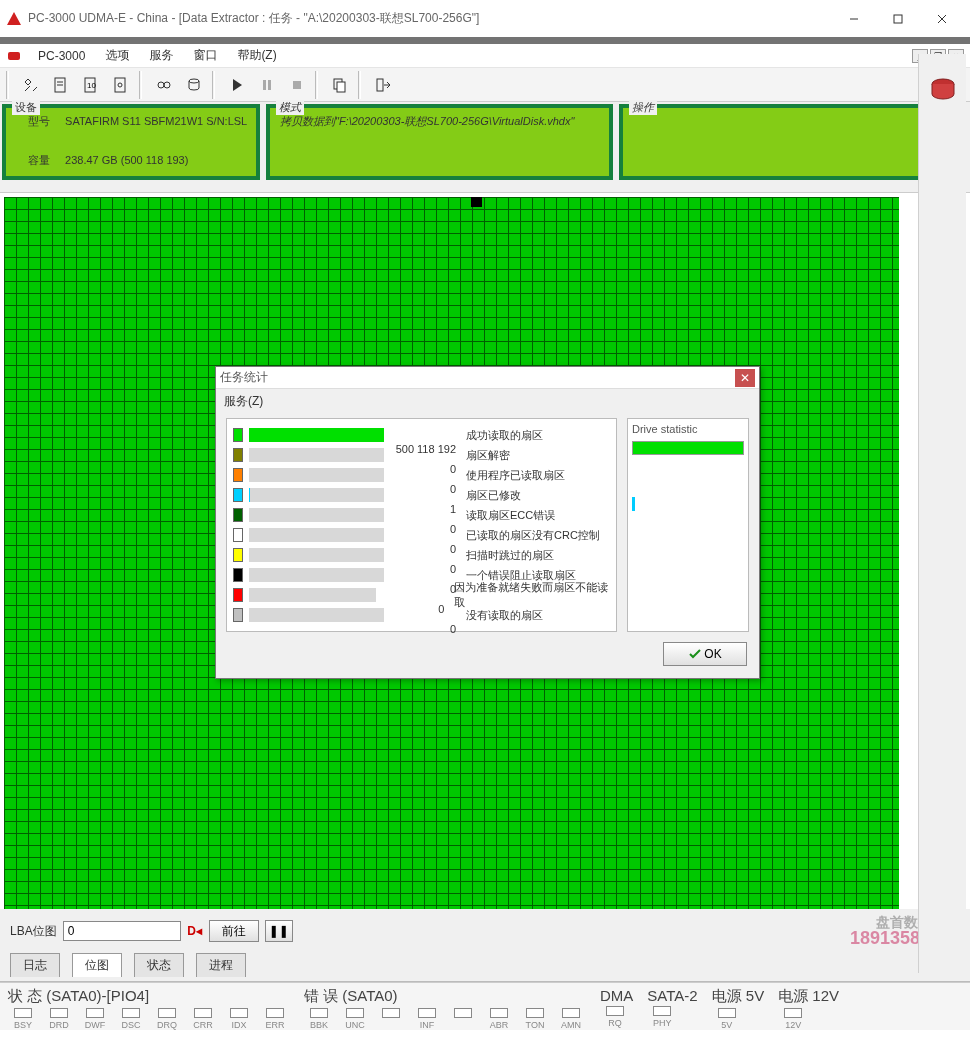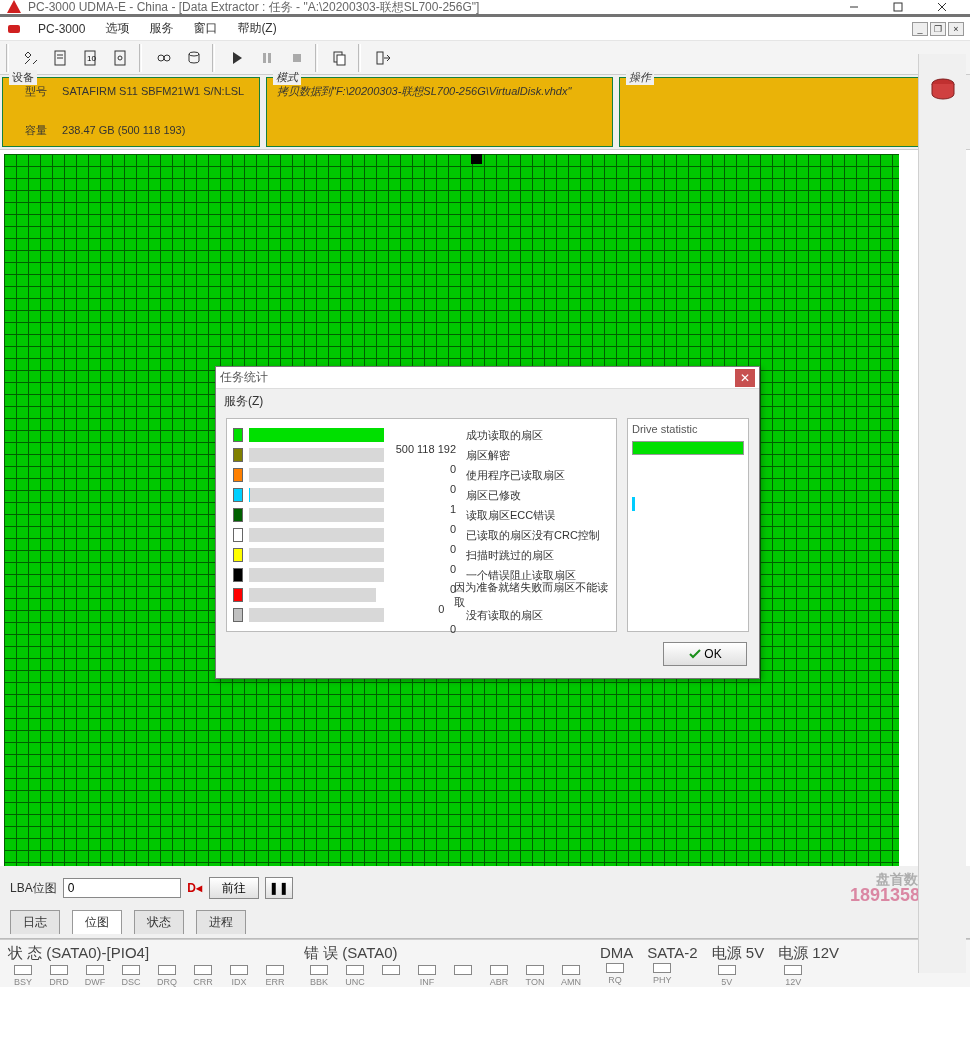--- a/index.html
+++ b/index.html
@@ -1,19 +1,19 @@
 <!DOCTYPE html>
 <html><head>
 <meta charset="utf-8">
 <style>
 * { box-sizing: border-box; margin: 0; padding: 0; font-family: "Microsoft YaHei", Tahoma, Arial, sans-serif; }
 body { width: 970px; height: 1045px; background: #fff; overflow: hidden; font-size: 12px; color: #333; }
 
 
-.titlebar { height: 17px; background: #fff; border-bottom: 3px solid #737373; display: flex; align-items: center; padding: 0 6px; }
+.titlebar { height: 44px; background: #fff; border-bottom: 7px solid #737373; display: flex; align-items: center; padding: 0 6px; }
 .titlebar .app-icon { width: 16px; height: 16px; margin-right: 6px; }
 .titlebar .title-text { flex: 1; color: #666; font-size: 12px; }
 .titlebar .win-controls { display: flex; gap: 0; }
 .titlebar .win-btn { width: 44px; height: 30px; display: flex; align-items: center; justify-content: center; color: #333; }
 
 
 .menubar { height: 24px; background: #fff; display: flex; align-items: center; padding: 0 6px; border-bottom: 1px solid #e5e5e5; }
 .menubar .menu-icon { width: 16px; height: 16px; margin-right: 6px; }
 .menubar .menu-item { padding: 2px 10px; font-size: 12px; color: #333; }
 .menubar .mdi-controls { margin-left: auto; display: flex; gap: 2px; }
@@ -21,21 +21,21 @@
 
 
 .toolbar { height: 34px; background: #f4f4f4; border-bottom: 1px solid #ccc; display: flex; align-items: center; padding: 0 4px; gap: 2px; }
 .toolbar .tb-sep { width: 3px; height: 28px; border-left: 1px solid #bbb; border-right: 1px solid #fff; margin: 0 6px 0 2px; }
 .toolbar .tb-btn { width: 28px; height: 26px; display: flex; align-items: center; justify-content: center; border: 1px solid transparent; }
 .toolbar .tb-btn svg { width: 18px; height: 18px; }
 .toolbar .tb-spacer { flex: 1; }
 
 
 .info-row { display: flex; border-bottom: 1px solid #ccc; background:#f0f0f0;}
-.fieldset { border: 1px solid #15803d; margin: 2px 4px 2px 2px; padding: 4px 6px 6px 6px; position: relative; background:#eab308;}
+.fieldset { border: 4px solid #15803d; margin: 2px 4px 12px 2px; padding: 4px 6px 6px 6px; position: relative; background:#84cc16;}
 .fieldset .legend { position: absolute; top: -8px; left: 6px; background: #f0f0f0; padding: 0 3px; font-size: 11px; }
 .fieldset.device { width: 258px; }
 .fieldset.mode   { flex: 1; }
 .fieldset.op     { flex: 1; }
 .info-line { font-size: 11px; padding: 2px 0 2px 16px; white-space: nowrap; overflow:hidden;}
 .info-label { display:inline-block; width:34px;}
 
 
 .sector-map-wrap { position: relative; background:#fff; margin: 4px 4px 0 4px;}
 .sector-map { width: 895px; height: 712px; background: #00c800; position: relative; overflow:hidden;}

